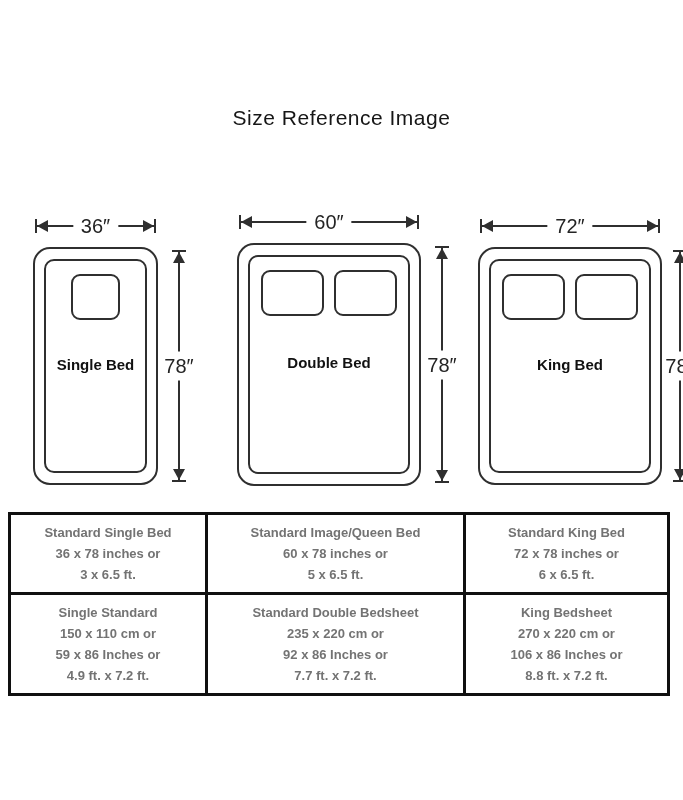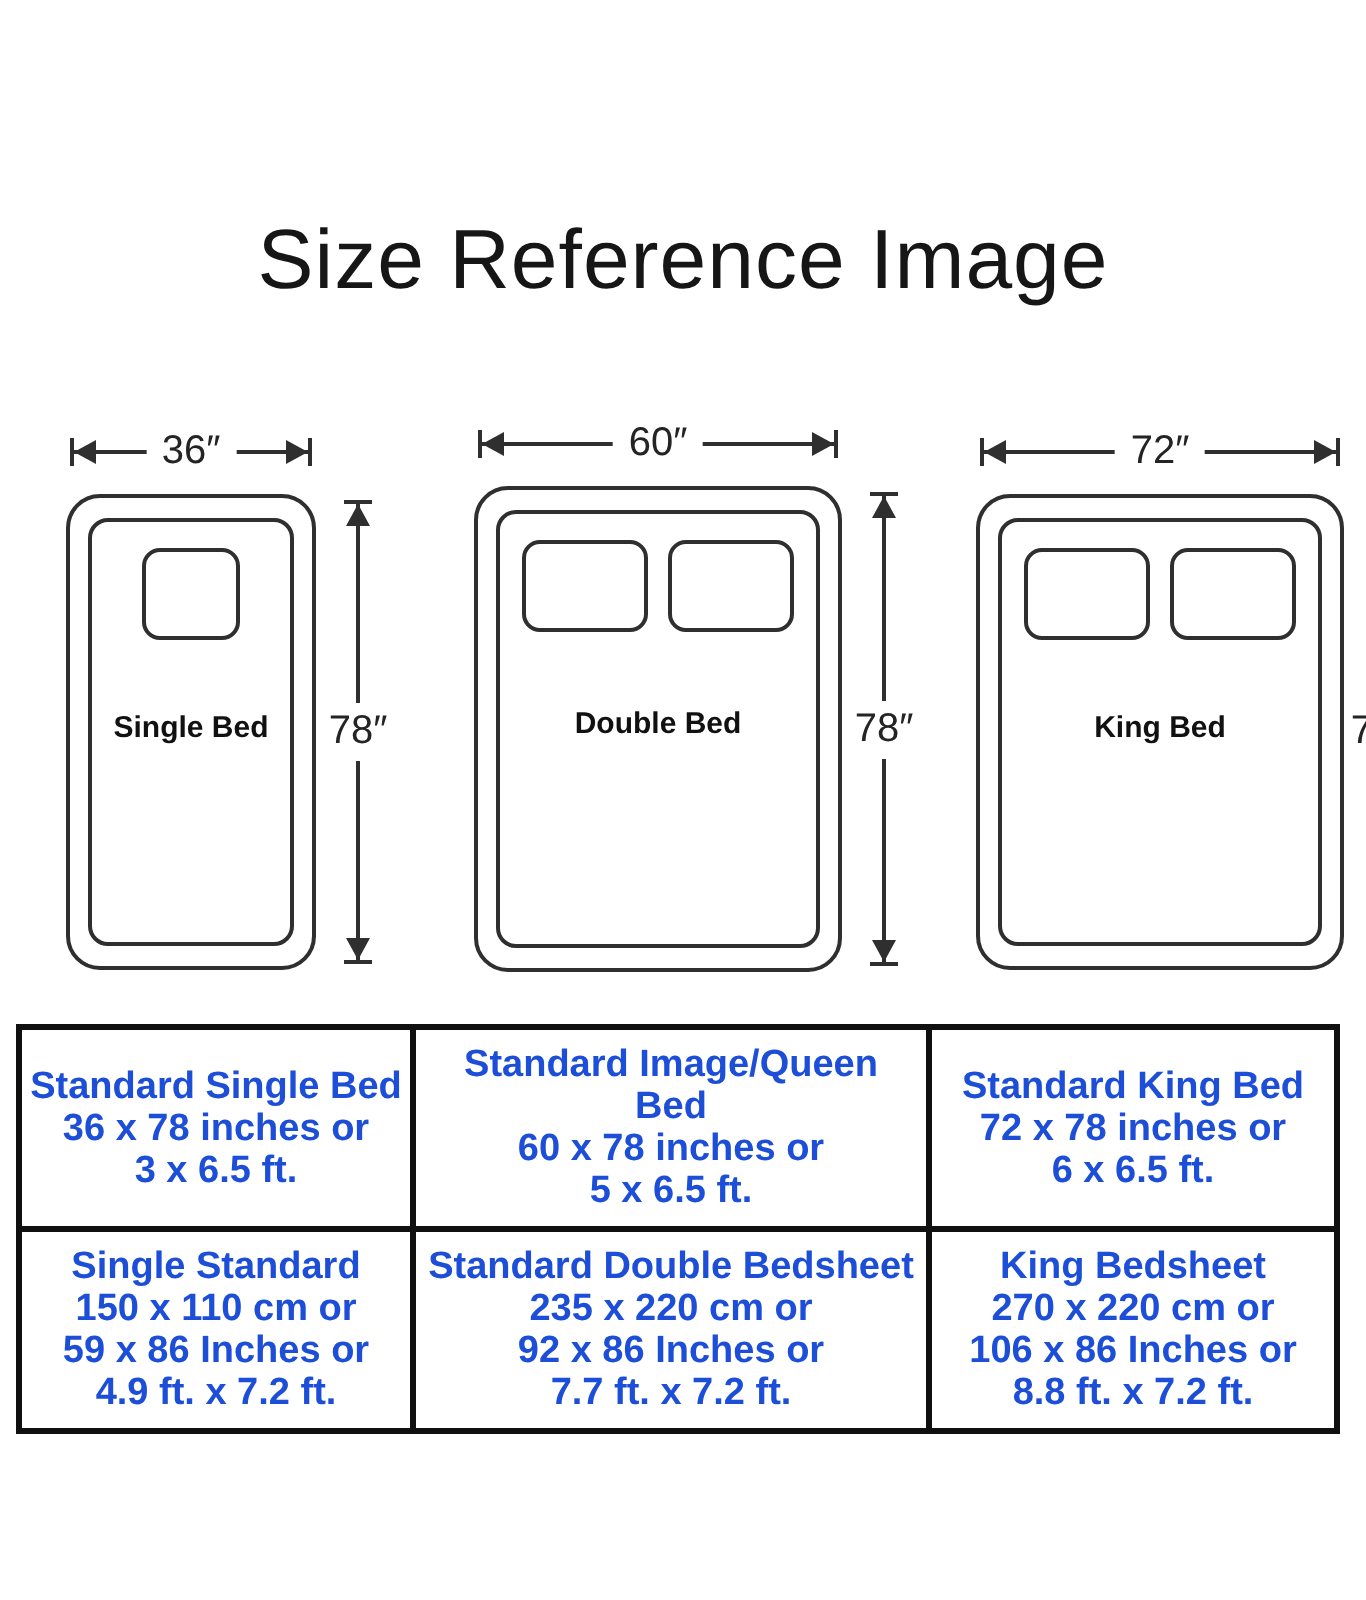--- a/index.html
+++ b/index.html
@@ -12,31 +12,31 @@
     overflow: hidden;
     font-family: "Liberation Sans", sans-serif;
     color: #1b1b1b;
   }
   .title {
     position: absolute;
     top: 106px;
     left: 0;
     right: 0;
     text-align: center;
-    font-size: 42px;
+    font-size: 21px;
     font-weight: 400;
     letter-spacing: 0.5px;
     color: #161616;
   }
 
   
   .bed-group { position: absolute; }
   .bed-group.single { left: 33px;  top: 247px; width: 125px; height: 238px; }
   .bed-group.double { left: 237px; top: 243px; width: 184px; height: 243px; }
-  .bed-group.king   { left: 488px; top: 247px; width: 184px; height: 238px; padding-left: 33px; }
+  .bed-group.king   { left: 478px; top: 247px; width: 184px; height: 238px; padding-left: 33px; }
 
   .bed-outer {
     position: absolute;
     inset: 0;
     border: 2px solid #2f2f2f;
     border-radius: 17px;
     background: #ffffff;
   }
   .mattress {
     position: absolute;
@@ -110,24 +110,24 @@
     table-layout: fixed;
   }
   .size-table col.c1 { width: 197px; }
   .size-table col.c2 { width: 258px; }
   .size-table col.c3 { width: 204px; }
   .size-table td {
     border: 3px solid #101010;
     text-align: center;
     vertical-align: middle;
     font-weight: 700;
-    font-size: 19px;
+    font-size: 13px;
     line-height: 21px;
     padding: 7px 4px;
-    color: #1d4ed8;
+    color: #737373;
     background: #ffffff;
   }
 </style>
 </head>
 <body>
 
 <div class="page">
 
   <h1 class="title">Size Reference Image</h1>
 

